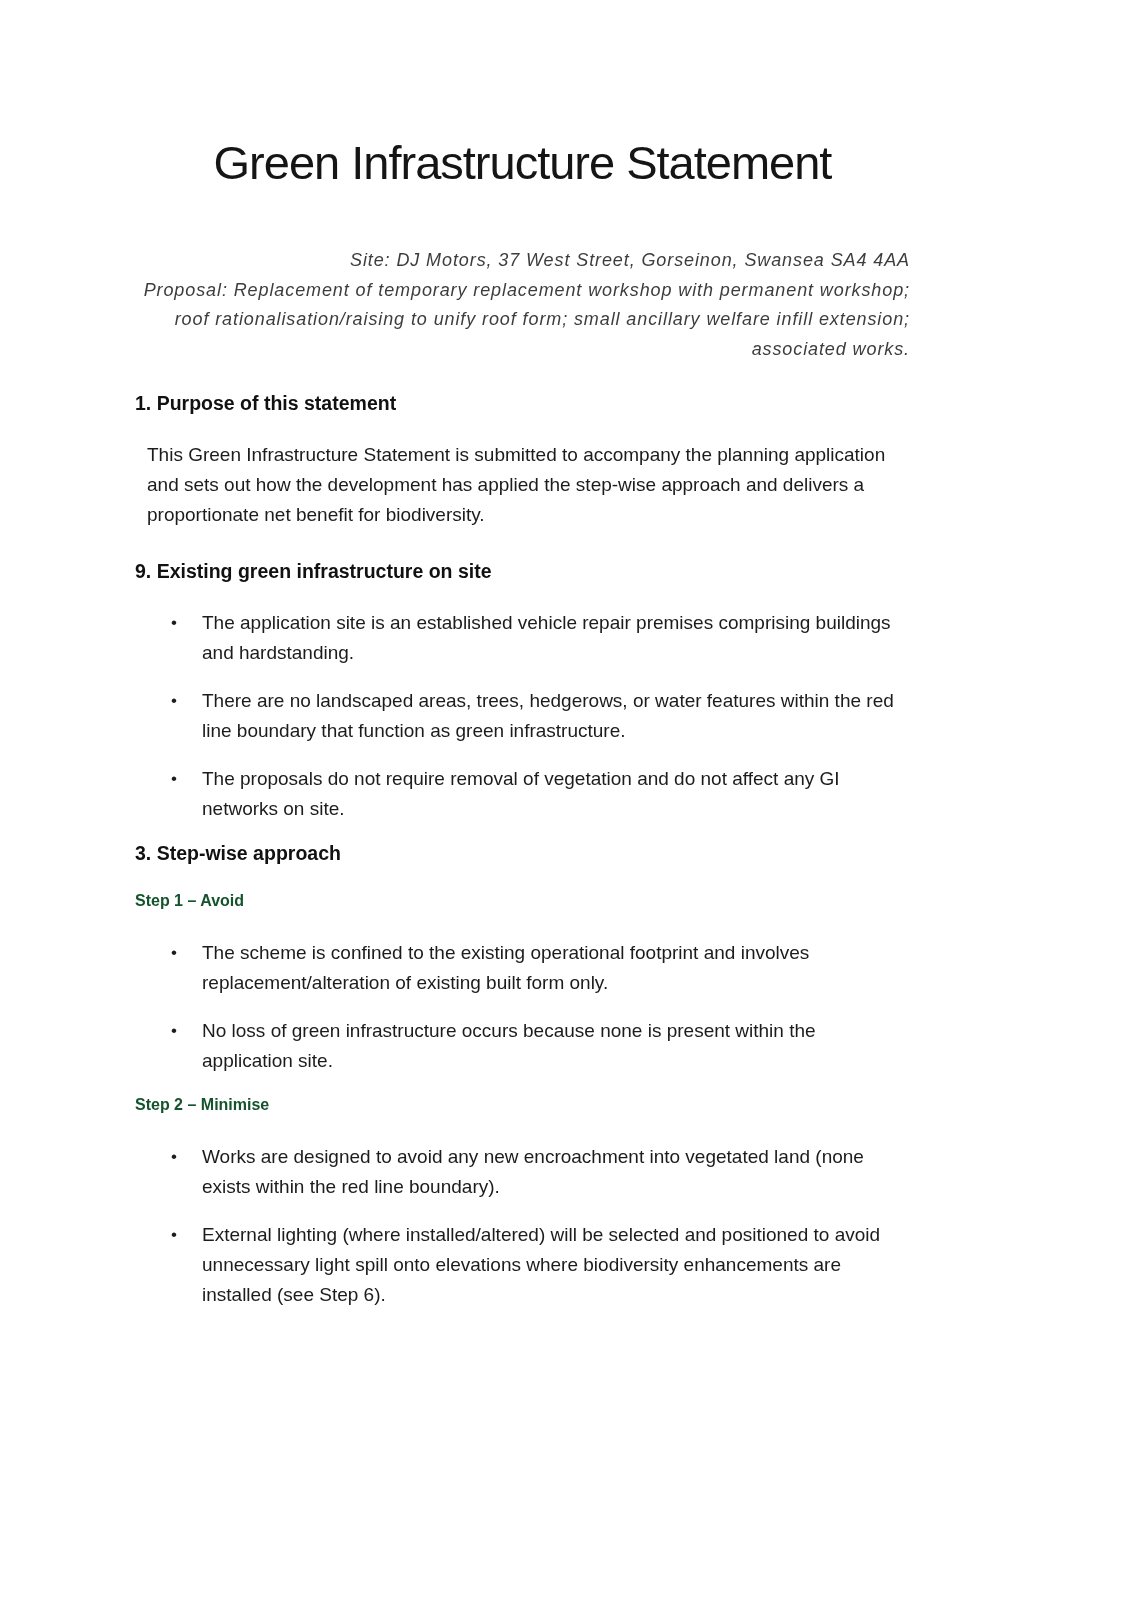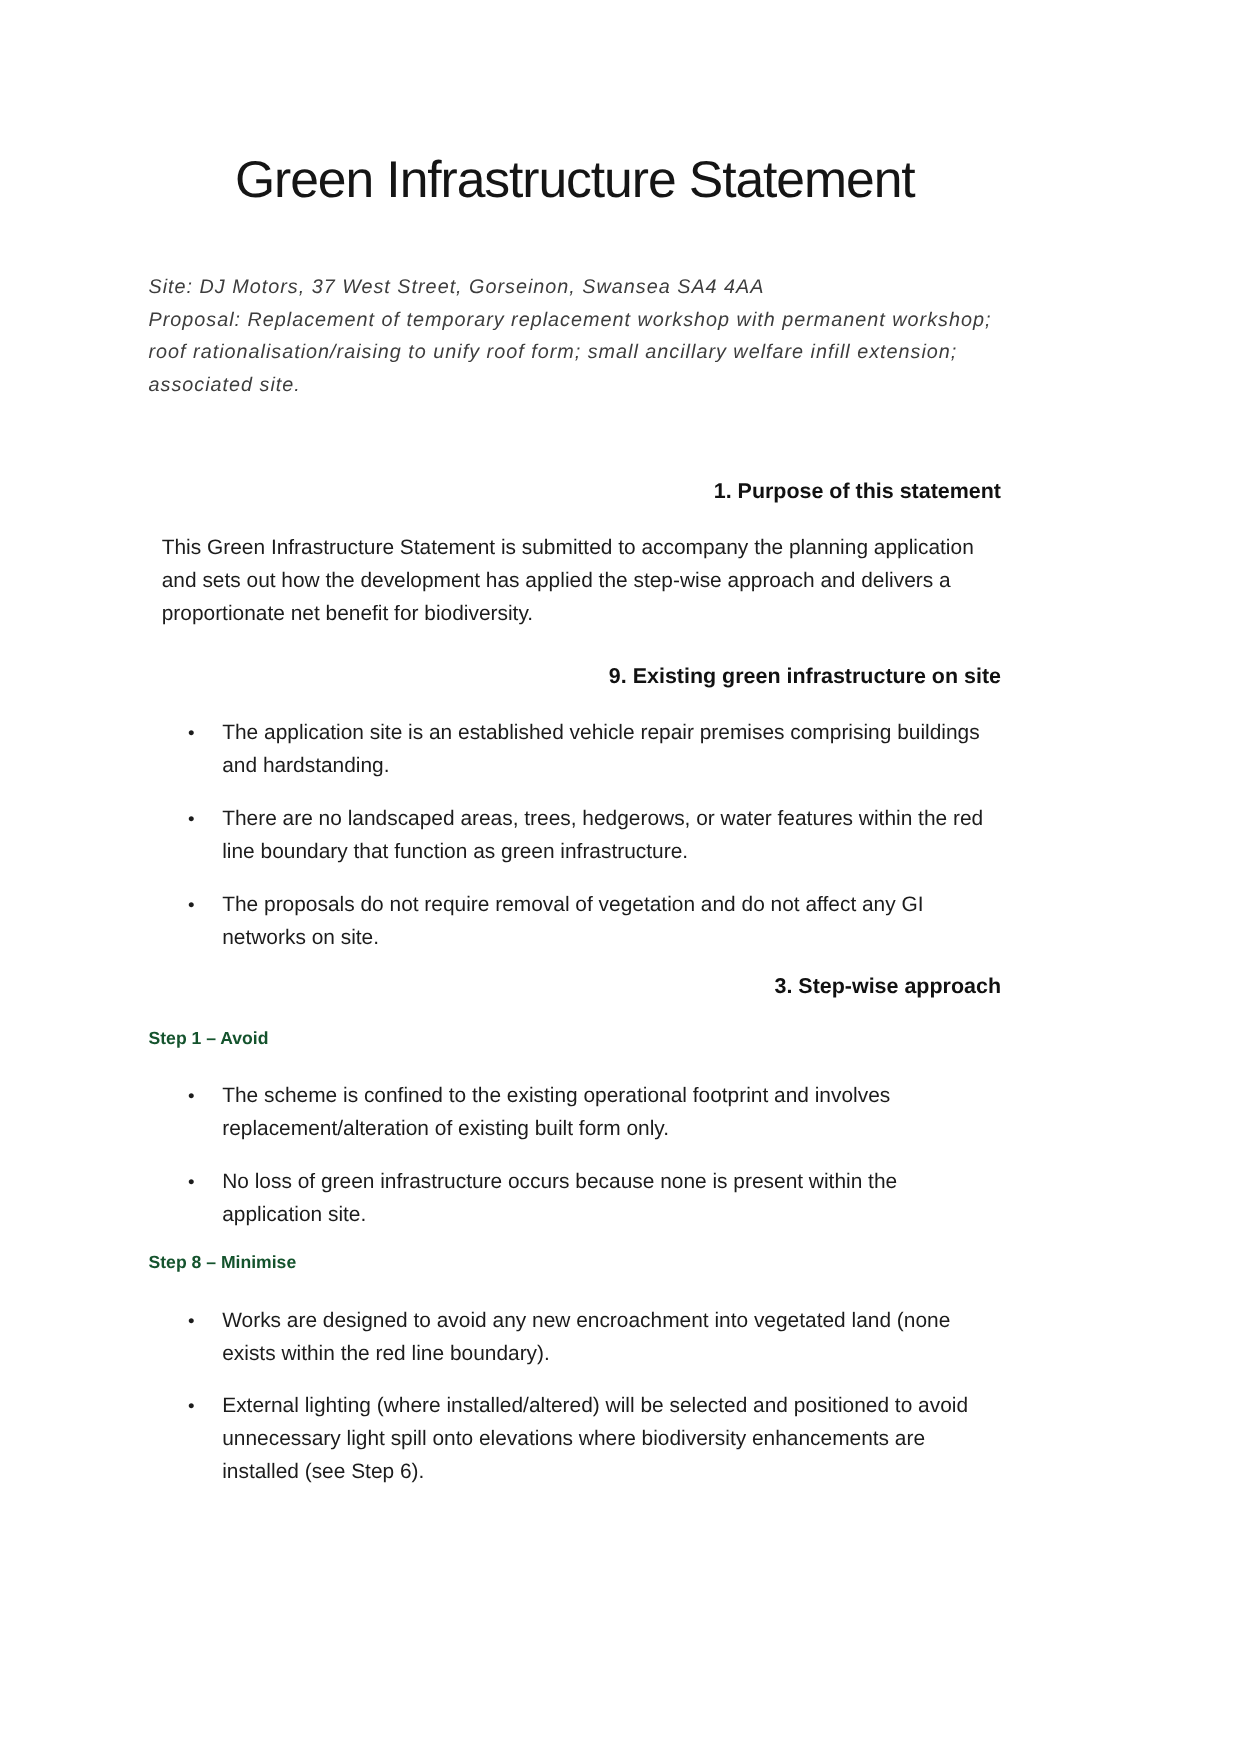--- a/index.html
+++ b/index.html
@@ -21,37 +21,37 @@
   .doc-title {
     font-size: 47px;
     line-height: 58px;
     font-weight: 300;
     letter-spacing: -1px;
     text-align: center;
     color: #151515;
     margin: 0 0 54px 0;
   }
   .meta-block {
-    margin: 0 0 72px 0;
+    margin: 0 0 28px 0;
+    text-align: right;
   }
   .meta-line {
     font-style: italic;
     font-size: 18px;
     line-height: 29.5px;
     letter-spacing: 0.9px;
     color: #3d3d3d;
     white-space: nowrap;
   }
   .section-heading {
     font-size: 19.5px;
     line-height: 22px;
     font-weight: 700;
     color: #111111;
     margin: 0 0 26px 0;
-    text-align: right;
   }
   .body-para {
     font-size: 19px;
     line-height: 30px;
     margin: 0 0 30px 12px;
     max-width: 867px;
   }
   ul.bullet-list {
     list-style: none;
     margin: 0 0 8px 0;
@@ -86,21 +86,21 @@
 <body>
 
 <div class="page">
 
   <h1 class="doc-title">Green Infrastructure Statement</h1>
 
   <div class="meta-block">
     <div class="meta-line">Site: DJ Motors, 37 West Street, Gorseinon, Swansea SA4 4AA</div>
     <div class="meta-line">Proposal: Replacement of temporary replacement workshop with permanent workshop;</div>
     <div class="meta-line">roof rationalisation/raising to unify roof form; small ancillary welfare infill extension;</div>
-    <div class="meta-line">associated site.</div>
+    <div class="meta-line">associated works.</div>
   </div>
 
   <div class="section">
     <div class="section-heading">1. Purpose of this statement</div>
     <p class="body-para">This Green Infrastructure Statement is submitted to accompany the planning application and sets out how the development has applied the step-wise approach and delivers a proportionate net benefit for biodiversity.</p>
   </div>
 
   <div class="section">
     <div class="section-heading">9. Existing green infrastructure on site</div>
     <ul class="bullet-list">
@@ -130,21 +130,21 @@
           <span>The scheme is confined to the existing operational footprint and involves replacement/alteration of existing built form only.</span>
         </li>
         <li>
           <span class="bullet-dot">•</span>
           <span>No loss of green infrastructure occurs because none is present within the application site.</span>
         </li>
       </ul>
     </div>
 
     <div class="subsection">
-      <div class="step-heading">Step 8 – Minimise</div>
+      <div class="step-heading">Step 2 – Minimise</div>
       <ul class="bullet-list">
         <li>
           <span class="bullet-dot">•</span>
           <span>Works are designed to avoid any new encroachment into vegetated land (none exists within the red line boundary).</span>
         </li>
         <li>
           <span class="bullet-dot">•</span>
           <span>External lighting (where installed/altered) will be selected and positioned to avoid unnecessary light spill onto elevations where biodiversity enhancements are installed (see Step 6).</span>
         </li>
       </ul>

